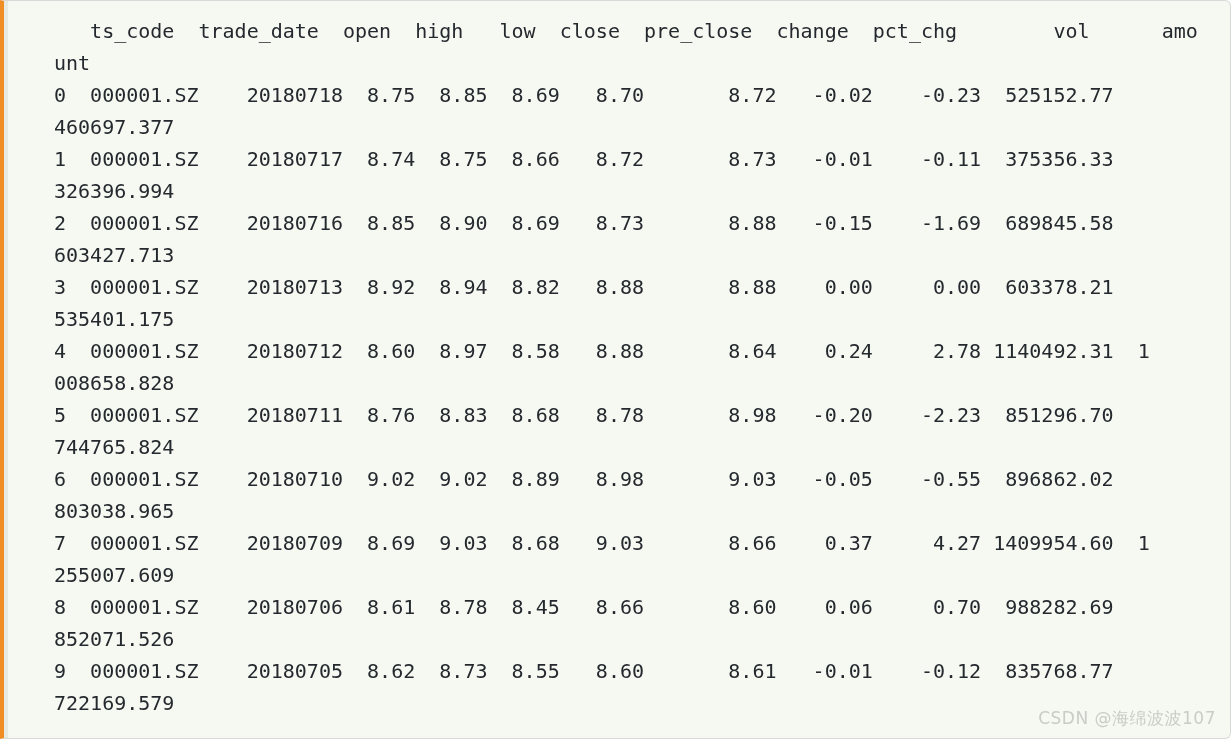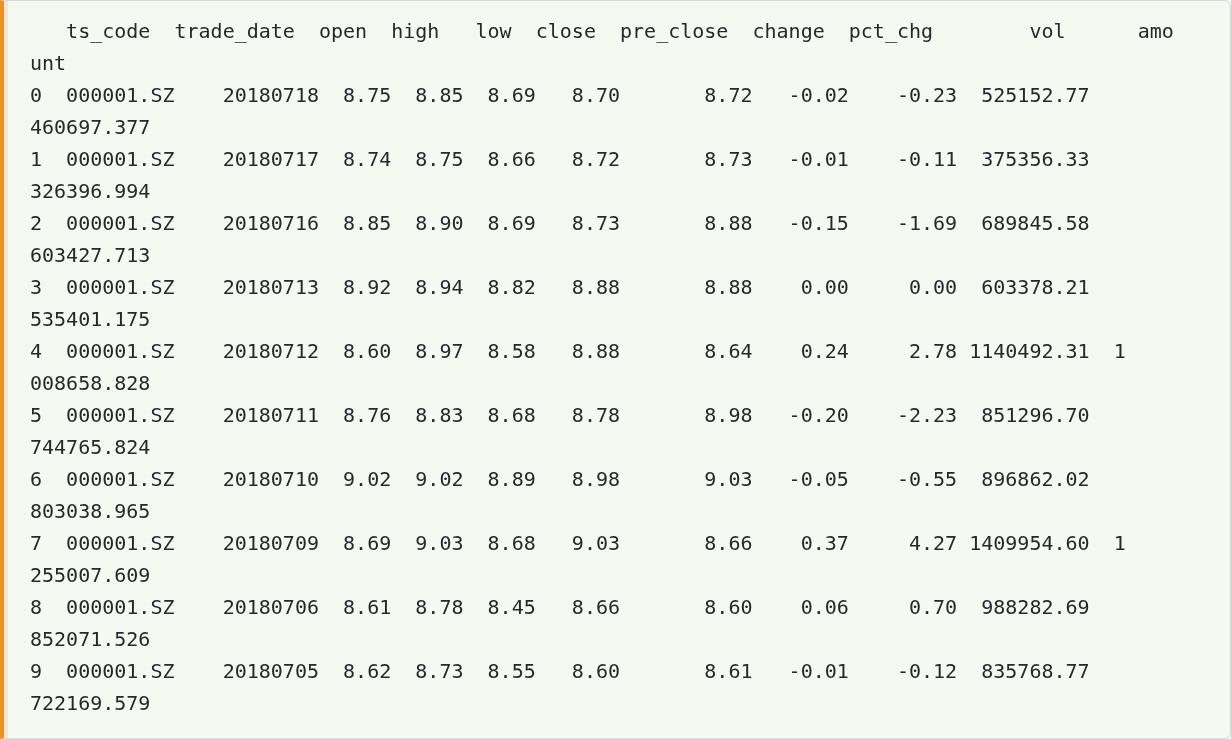--- a/index.html
+++ b/index.html
@@ -56,20 +56,21 @@
     line-height: 32px;
     letter-spacing: 0px;
     color: #24292e;
     -webkit-font-smoothing: antialiased;
   }
 
   .out-line {
     display: block;
     white-space: pre;
     height: 32px;
+    margin-left: 24px;
   }
 
   
   #watermark {
     position: absolute;
     right: 14px;
     bottom: 8px;
     font-family: "DejaVu Sans", "Liberation Sans", sans-serif;
     font-size: 17px;
     color: #c9cdc6;
@@ -77,13 +78,14 @@
     white-space: nowrap;
     user-select: none;
   }
 </style>
 </head>
 <body>
 
 <div id="code-panel">
   <div id="gutter-strip"></div>
   <pre id="console-output"><span class="out-line">   ts_code  trade_date  open  high   low  close  pre_close  change  pct_chg        vol      amo</span><span class="out-line">unt</span><span class="out-line">0  000001.SZ    20180718  8.75  8.85  8.69   8.70       8.72   -0.02    -0.23  525152.77         </span><span class="out-line">460697.377</span><span class="out-line">1  000001.SZ    20180717  8.74  8.75  8.66   8.72       8.73   -0.01    -0.11  375356.33         </span><span class="out-line">326396.994</span><span class="out-line">2  000001.SZ    20180716  8.85  8.90  8.69   8.73       8.88   -0.15    -1.69  689845.58         </span><span class="out-line">603427.713</span><span class="out-line">3  000001.SZ    20180713  8.92  8.94  8.82   8.88       8.88    0.00     0.00  603378.21         </span><span class="out-line">535401.175</span><span class="out-line">4  000001.SZ    20180712  8.60  8.97  8.58   8.88       8.64    0.24     2.78 1140492.31  1</span><span class="out-line">008658.828</span><span class="out-line">5  000001.SZ    20180711  8.76  8.83  8.68   8.78       8.98   -0.20    -2.23  851296.70         </span><span class="out-line">744765.824</span><span class="out-line">6  000001.SZ    20180710  9.02  9.02  8.89   8.98       9.03   -0.05    -0.55  896862.02         </span><span class="out-line">803038.965</span><span class="out-line">7  000001.SZ    20180709  8.69  9.03  8.68   9.03       8.66    0.37     4.27 1409954.60  1</span><span class="out-line">255007.609</span><span class="out-line">8  000001.SZ    20180706  8.61  8.78  8.45   8.66       8.60    0.06     0.70  988282.69         </span><span class="out-line">852071.526</span><span class="out-line">9  000001.SZ    20180705  8.62  8.73  8.55   8.60       8.61   -0.01    -0.12  835768.77         </span><span class="out-line">722169.579</span></pre>
+  <div id="watermark">CSDN @海绵波波107</div>
 </div>
 
 </body></html>

